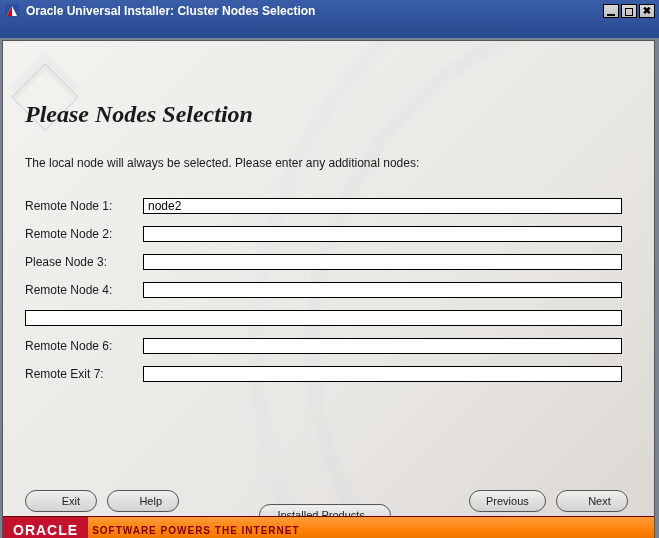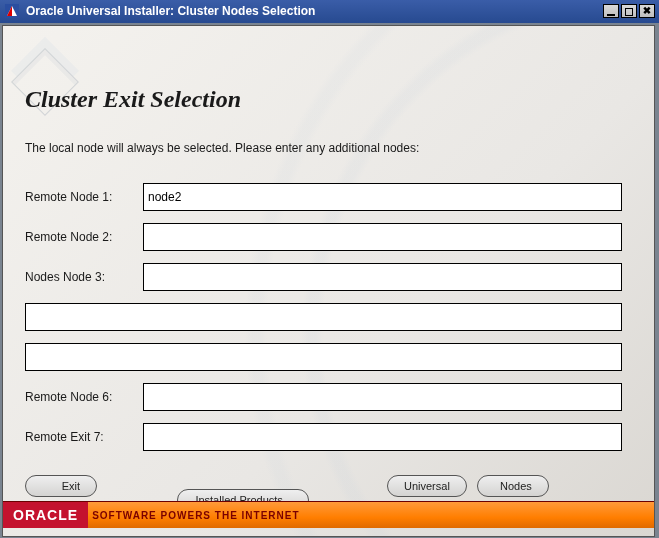--- a/index.html
+++ b/index.html
@@ -15,21 +15,21 @@
     width: 659px;
     height: 538px;
     background: #7a8490;
     box-sizing: border-box;
   }
   .titlebar {
     height: 22px;
     background: linear-gradient(to bottom, #3a5da8, #274a90);
     display: flex;
     align-items: center;
-    padding: 0 4px 1px 4px;
+    padding: 0 4px 16px 4px;
     color: #fff;
     font-size: 12px;
     font-weight: bold;
     position: relative;
   }
   .titlebar .sysicon {
     width: 16px; height:16px;
     margin-right: 6px;
     display:flex; align-items:center; justify-content:center;
   }
@@ -107,21 +107,21 @@
     margin-bottom: 12px;
   }
   .form-row label {
     width: 118px;
     font-size: 12px;
     color:#1a1a1a;
     flex: 0 0 auto;
   }
   .form-row input[type=text] {
     flex:1;
-    height: 28px;
+    height: 16px;
     border: 1px solid #000;
     background: #fff;
     font-size: 12px;
     padding: 1px 4px;
     box-sizing: border-box;
     font-family: Arial, Helvetica, sans-serif;
   }
 
   .button-bar {
     position:absolute;
@@ -197,60 +197,62 @@
     </span>
     <span class="title-text">Oracle Universal Installer: Cluster Nodes Selection</span>
     <span class="spacer"></span>
     <button class="winbtn min"></button>
     <button class="winbtn max"></button>
     <button class="winbtn close"></button>
   </div>
 
   <div class="client">
     <div class="content">
-      <h1 class="page-title">Cluster Exit Selection</h1>
+      <h1 class="page-title">Please Nodes Selection</h1>
       <div class="instruction">The local node will always be selected.  Please enter any additional nodes:</div>
 
       <div class="form-rows">
         <div class="form-row">
           <label>Remote Node 1:</label>
           <input type="text" value="node2" style="">
         </div>
         <div class="form-row">
           <label>Remote Node 2:</label>
           <input type="text" value="" style="">
         </div>
         <div class="form-row">
-          <label>Nodes Node 3:</label>
-          <input type="text" value="" style="">
-        </div>
-        <div class="form-row">
+          <label>Please Node 3:</label>
+          <input type="text" value="" style="">
+        </div>
+        <div class="form-row">
+          <label>Remote Node 4:</label>
           <input type="text" value="" style="">
         </div>
         <div class="form-row">
           <input type="text" value="" style="">
         </div>
         <div class="form-row">
           <label>Remote Node 6:</label>
           <input type="text" value="" style="">
         </div>
         <div class="form-row">
           <label>Remote Exit 7:</label>
           <input type="text" value="" style="">
         </div>
       </div>
     </div>
 
     <div class="button-bar">
       <button class="btn">Exit</button>
+      <button class="btn">Help</button>
       <div class="gap-lg"></div>
       <button class="btn wide">Installed Products...</button>
       <div class="gap-md"></div>
-      <button class="btn">Universal</button>
-      <button class="btn">Nodes</button>
+      <button class="btn">Previous</button>
+      <button class="btn">Next</button>
     </div>
 
     <div class="footer-bar">
       <div class="oracle-block">ORACLE</div>
       <div class="tagline">SOFTWARE POWERS THE INTERNET</div>
     </div>
   </div>
 </div>
 
 </body></html>

